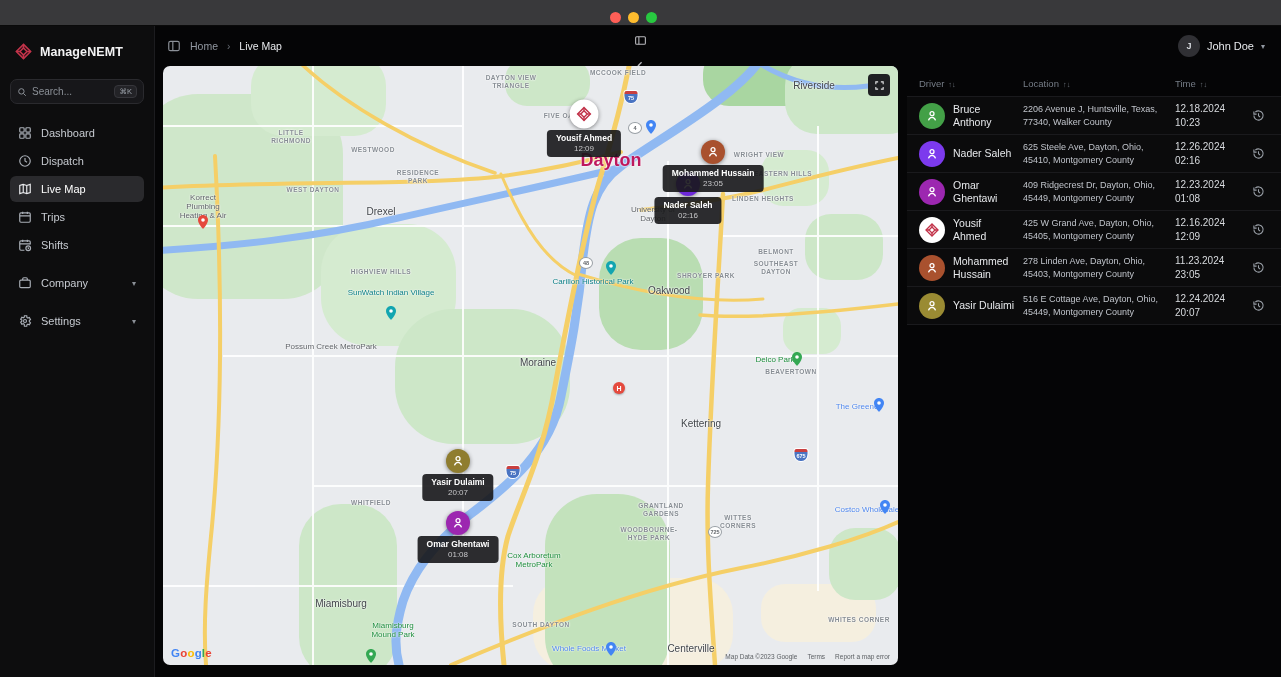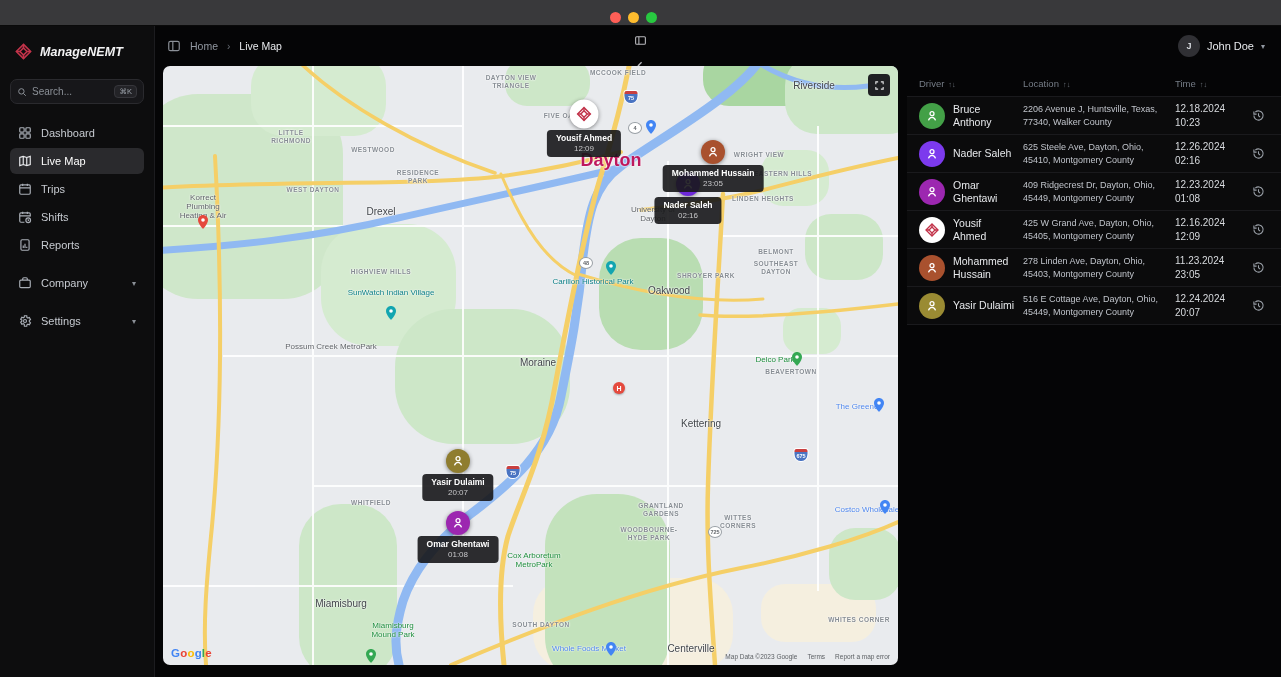--- a/index.html
+++ b/index.html
@@ -18,21 +18,21 @@
   .urlbar .lock svg{ width:8px; height:8px; }
   .urlbar .refresh { position:absolute; right:6px; top:3px; }
   .urlbar .refresh svg { width:10px; height:10px; }
   .chrome-right { display:flex; gap:16px; align-items:center; }
 
   
   .app { display:flex; height:651px; background:#050506; }
   .sidebar { width:155px; background:#0d0d0e; border-right:1px solid #1c1c1f; padding:12px 10px; flex:none; }
   .logo-row { display:flex; align-items:center; gap:7px; padding:4px 0 2px 4px; }
   .logo-mark svg { width:19px; height:19px; display:block; }
-  .logo-text { color:#f3f3f4; font-size:12.5px; font-weight:bold; letter-spacing:.1px;font-style:italic; }
+  .logo-text { color:#f3f3f4; font-size:12.5px; font-weight:bold; letter-spacing:.1px; }
   .search { margin-top:16px; height:25px; background:#17171a; border:1px solid #2a2a2e; border-radius:7px; display:flex; align-items:center; padding:0 6px; gap:5px; }
   .search svg { width:10px; height:10px; color:#8b9097; flex:none; }
   .search input { flex:1; min-width:0; background:transparent; border:none; outline:none; color:#c7cbd1; font-size:10px; font-family:inherit; }
   .search input::placeholder { color:#8b9097; }
   .kbd { background:#232327; border:1px solid #36363b; border-radius:4px; font-size:7.5px; color:#9aa0a8; padding:1px 4px; flex:none; }
   .nav { margin-top:16px; display:flex; flex-direction:column; gap:2px; }
   .nav-item { height:26px; border-radius:6px; display:flex; align-items:center; gap:9px; padding:0 8px; color:#c6cad0; font-size:11px; cursor:default; }
   .nav-item .nicon { width:14px; height:14px; color:#a9aeb6; flex:none; display:flex; }
   .nav-item .nicon svg { width:14px; height:14px; }
   .nav-item.active { background:#2a2a2d; color:#ffffff; }
@@ -193,20 +193,29 @@
           <span class="nicon">
             <svg viewBox="0 0 24 24" fill="none" stroke="currentColor" stroke-width="2">
               <rect x="3" y="3" width="7.5" height="7.5" rx="1.5"></rect>
               <rect x="13.5" y="3" width="7.5" height="7.5" rx="1.5"></rect>
               <rect x="3" y="13.5" width="7.5" height="7.5" rx="1.5"></rect>
               <rect x="13.5" y="13.5" width="7.5" height="7.5" rx="1.5"></rect>
             </svg>
           </span>
           <span>Dashboard</span>
         </div>
+        <div class="nav-item">
+          <span class="nicon">
+            <svg viewBox="0 0 24 24" fill="none" stroke="currentColor" stroke-width="2">
+              <circle cx="12" cy="12" r="9"></circle>
+              <path d="M12 7v5l3.5 2"></path>
+            </svg>
+          </span>
+          <span>Dispatch</span>
+        </div>
         <div class="nav-item active">
           <span class="nicon">
             <svg viewBox="0 0 24 24" fill="none" stroke="currentColor" stroke-width="2">
               <path d="M9 4L3 6v14l6-2 6 2 6-2V4l-6 2-6-2z"></path>
               <path d="M9 4v14M15 6v14"></path>
             </svg>
           </span>
           <span>Live Map</span>
         </div>
         <div class="nav-item">
@@ -221,29 +230,20 @@
         <div class="nav-item">
           <span class="nicon">
             <svg viewBox="0 0 24 24" fill="none" stroke="currentColor" stroke-width="2">
               <path d="M21 11V7a2 2 0 0 0-2-2H5a2 2 0 0 0-2 2v12a2 2 0 0 0 2 2h6"></path>
               <path d="M3 10h18M8 3v4M16 3v4"></path>
               <circle cx="17.5" cy="17.5" r="4"></circle>
               <path d="M17.5 15.8v1.7l1.2 1.2"></path>
             </svg>
           </span>
           <span>Shifts</span>
-        </div>
-        <div class="nav-item">
-          <span class="nicon">
-            <svg viewBox="0 0 24 24" fill="none" stroke="currentColor" stroke-width="2">
-              <rect x="5" y="3" width="14" height="18" rx="2"></rect>
-              <path d="M9 17v-4M12 17v-7M15 17v-2"></path>
-            </svg>
-          </span>
-          <span>Reports</span>
         </div>
         <div class="nav-item gap-top">
           <span class="nicon">
             <svg viewBox="0 0 24 24" fill="none" stroke="currentColor" stroke-width="2">
               <rect x="3" y="7" width="18" height="13" rx="2"></rect>
               <path d="M8 7V5a2 2 0 0 1 2-2h4a2 2 0 0 1 2 2v2"></path>
             </svg>
           </span>
           <span>Company</span>
           <span class="chev">▾</span>

